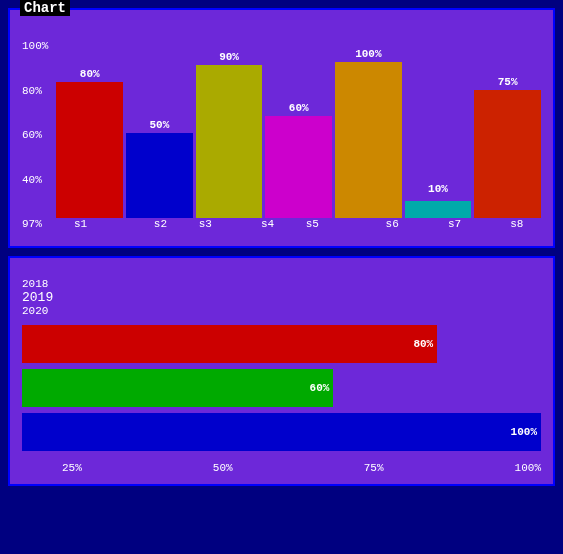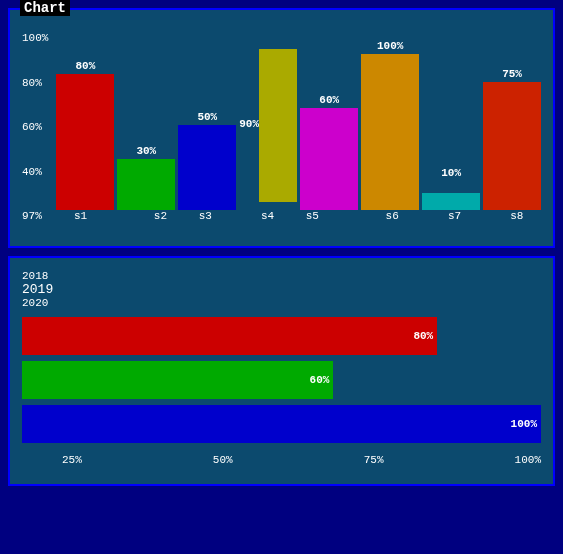--- a/index.html
+++ b/index.html
@@ -10,24 +10,24 @@
       font-family: 'Courier New', monospace;
       display: flex;
       flex-direction: column;
       align-items: center;
       padding: 8px;
       gap: 8px;
     }
 
     .chart-container {
       border: 2px solid #0000ff;
-      background: #0c4a6e;
+      background: #6d28d9;
       width: 100%;
       position: relative;
-      padding: 12px 12px 30px 12px;
+      padding: 20px 12px 30px 12px;
     }
 
     .chart-title {
       position: absolute;
       top: -10px;
       left: 10px;
       background: #000000;
       color: #ffffff;
       font-family: 'Courier New', monospace;
       font-size: 14px;
@@ -129,41 +129,37 @@
         <span>80%</span>
         <span>100%</span>
       </div>
     <div class="bars-and-labels">
       <div class="bars-row" id="bars-row">
           <div style="flex: 1 1 0%; display: flex; flex-direction: column; align-items: center; justify-content: flex-end; height: 170px;">
             <div style="color: rgb(255, 255, 255); font-size: 11px; font-weight: bold; margin-bottom: 2px;">80%</div>
             <div style="width: 100%; height: 136px; background-color: rgb(204, 0, 0);"></div>
           </div>
           <div style="flex: 1 1 0%; display: flex; flex-direction: column; align-items: center; justify-content: flex-end; height: 170px;">
-            <div style="color: rgb(255, 255, 255); font-size: 11px; font-weight: bold; margin-bottom: 2px;">30%</div>
-            <div style="width: 100%; height: 51px; background-color: rgb(0, 170, 0);"></div>
-          </div>
-          <div style="flex: 1 1 0%; display: flex; flex-direction: column; align-items: center; justify-content: flex-end; height: 170px;">
             <div style="color: rgb(255, 255, 255); font-size: 11px; font-weight: bold; margin-bottom: 2px;">50%</div>
             <div style="width: 100%; height: 85px; background-color: rgb(0, 0, 204);"></div>
           </div>
-          <div style="flex: 1 1 0%; display: flex; align-items: center; justify-content: flex-end; height: 170px;">
+          <div style="flex: 1 1 0%; display: flex; flex-direction: column; align-items: center; justify-content: flex-end; height: 170px;">
             <div style="color: rgb(255, 255, 255); font-size: 11px; font-weight: bold; margin-bottom: 2px;">90%</div>
             <div style="width: 100%; height: 153px; background-color: rgb(170, 170, 0);"></div>
           </div>
           <div style="flex: 1 1 0%; display: flex; flex-direction: column; align-items: center; justify-content: flex-end; height: 170px;">
             <div style="color: rgb(255, 255, 255); font-size: 11px; font-weight: bold; margin-bottom: 2px;">60%</div>
             <div style="width: 100%; height: 102px; background-color: rgb(204, 0, 204);"></div>
           </div>
           <div style="flex: 1 1 0%; display: flex; flex-direction: column; align-items: center; justify-content: flex-end; height: 170px;">
             <div style="color: rgb(255, 255, 255); font-size: 11px; font-weight: bold; margin-bottom: 2px;">100%</div>
             <div style="width: 100%; height: 170px; background-color: rgb(204, 136, 0);"></div>
           </div>
           <div style="flex: 1 1 0%; display: flex; flex-direction: column; align-items: center; justify-content: flex-end; height: 170px;">
-            <div style="color: rgb(255, 255, 255); font-size: 11px; font-weight: bold; margin-bottom: 14px;">10%</div>
+            <div style="color: rgb(255, 255, 255); font-size: 11px; font-weight: bold; margin-bottom: 6px;">10%</div>
             <div style="width: 100%; height: 17px; background-color: rgb(0, 170, 170);"></div>
           </div>
           <div style="flex: 1 1 0%; display: flex; flex-direction: column; align-items: center; justify-content: flex-end; height: 170px;">
             <div style="color: rgb(255, 255, 255); font-size: 11px; font-weight: bold; margin-bottom: 2px;">75%</div>
             <div style="width: 100%; height: 128px; background-color: rgb(204, 34, 0);"></div>
           </div>
         </div>
       <div class="x-labels-row" id="x-labels-row">
           <div style="flex: 1 1 0%; text-align: center; color: rgb(255, 255, 255); font-size: 11px;">s1</div>
           <div style="flex: 1 1 0%; text-align: right; color: rgb(255, 255, 255); font-size: 11px;">s2</div>

